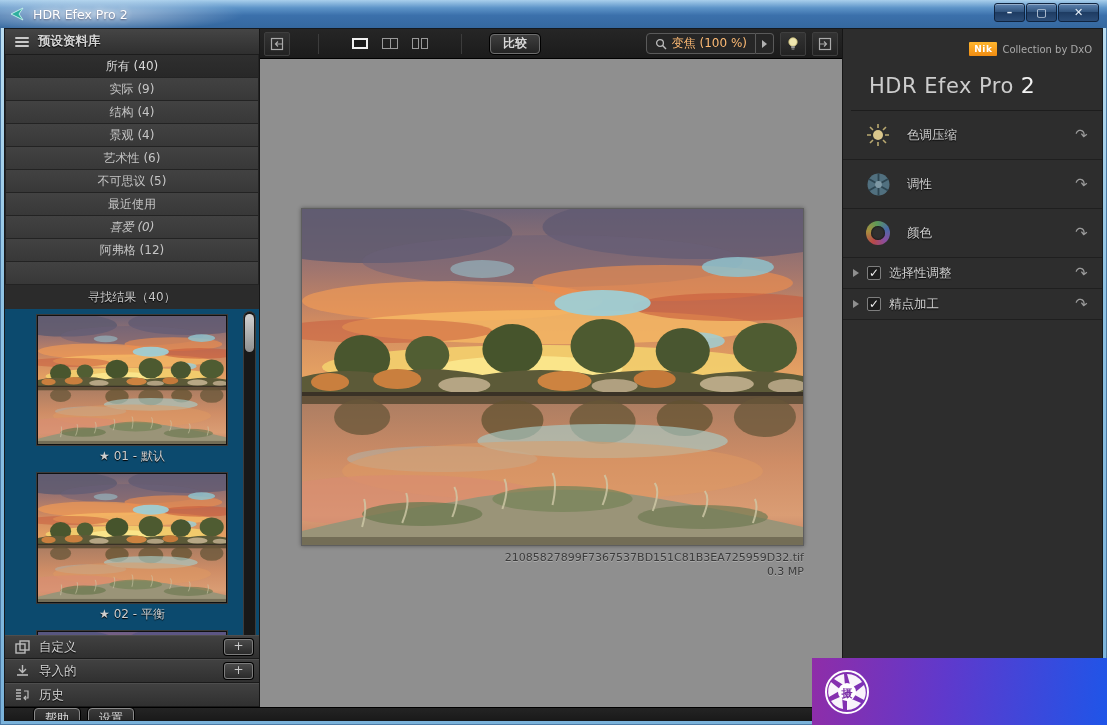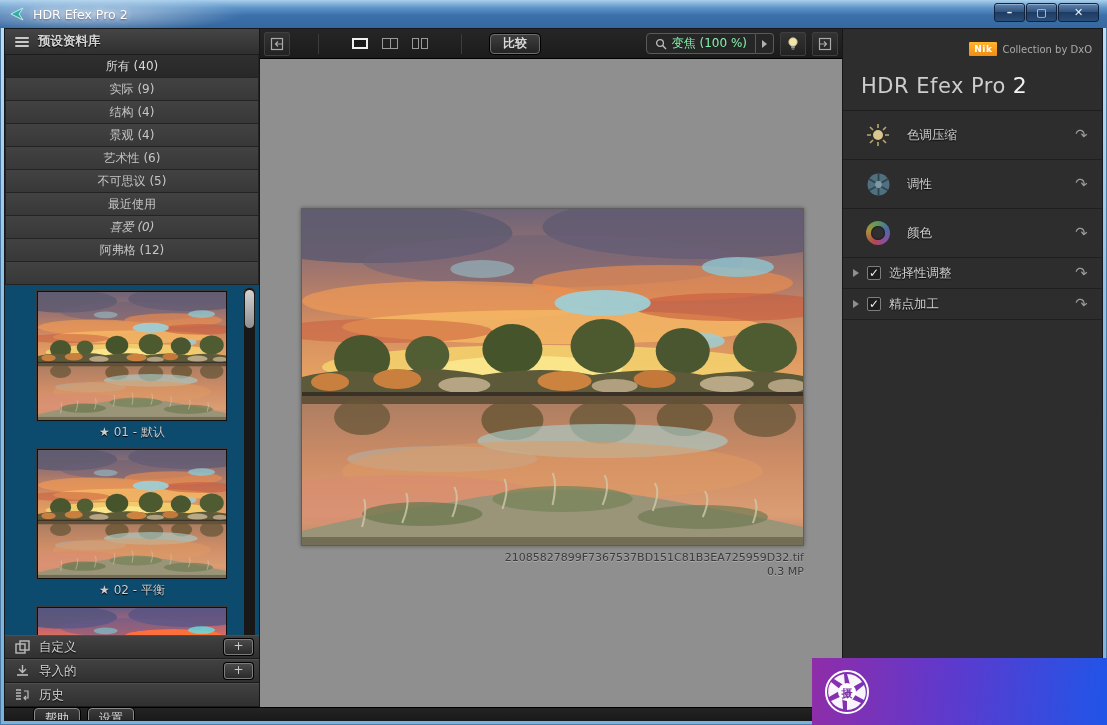--- a/index.html
+++ b/index.html
@@ -98,21 +98,21 @@
   .vb-split { width:16px; height:11px; border:1px solid #9a9a9a; position:relative; }
   .vb-split::after { content:""; position:absolute; left:50%; top:0; width:1px; height:100%; background:#9a9a9a; }
   .vb-double { display:flex; gap:2px; }
   .vb-double i { width:7px; height:11px; border:1px solid #9a9a9a; display:block; }
   .compare-btn { height:20px; padding:0 12px; border:1px solid #6e6e6e; border-radius:4px;
     background:linear-gradient(180deg,#3e3e3e,#242424); color:#d8d8d8; font-size:12px; font-weight:bold;
     display:flex; align-items:center; cursor:pointer; box-shadow:0 0 0 1px #000; }
   .tb-right { margin-left:auto; display:flex; align-items:center; gap:6px; }
   .zoom-ctrl { height:21px; border:1px solid #5a5a5a; border-radius:4px 0 0 4px; background:#262626;
     display:flex; align-items:center; padding:0 8px; gap:5px; cursor:pointer; }
-  .zoom-label { color:#86efac; font-size:12px; }
+  .zoom-label { color:#fdba74; font-size:12px; }
   .zoom-arrow-btn { width:18px; height:21px; border:1px solid #5a5a5a; border-left:none;
     border-radius:0 4px 4px 0; background:#262626; display:flex; align-items:center;
     justify-content:center; cursor:pointer; }
   .tri-right { width:0; height:0; border-left:5px solid #b0b0b0; border-top:4px solid transparent;
     border-bottom:4px solid transparent; }
 
   .canvas { position:relative; flex:1; overflow:hidden; }
   .main-image { position:absolute; left:41px; top:149px; width:503px; height:338px;
     border:1px solid #5e5e5e; box-shadow:0 0 4px rgba(0,0,0,.4); background:#000; }
   .main-image svg { width:100%; height:100%; display:block; }
@@ -121,21 +121,21 @@
 
   
   .right-panel { width:260px; background:#2d2d2d; border-left:1px solid #161616;
     display:flex; flex-direction:column; }
   .rp-badge-row { height:30px; display:flex; align-items:center; justify-content:flex-end;
     padding:10px 10px 0 0; gap:5px; }
   .nik-badge { background:linear-gradient(180deg,#ffb62e,#f08c12); color:#fff; font-size:9px;
     font-weight:bold; padding:2px 5px; border-radius:1px; letter-spacing:.5px; }
   .badge-text { color:#a9a9a9; font-size:10px; }
   .rp-title-row { padding:14px 0 12px 18px; display:flex; align-items:baseline; gap:7px;
-    border-bottom:1px solid #1d1d1d; }
+    border-bottom:1px solid #1d1d1d;margin-left:8px; }
   .rp-title { color:#cdcdcd; font-size:21px; letter-spacing:.5px; }
   .rp-title-ver { color:#f2f2f2; font-size:22px; }
   .rp-section { display:flex; align-items:center; border-bottom:1px solid #1f1f1f;
     padding:0 14px 0 22px; gap:16px; background:#2d2d2d; cursor:pointer; }
   .rp-section.big { height:49px; }
   .rp-section.small { height:31px; padding-left:10px; gap:8px; }
   .rp-label { color:#d2d2d2; font-size:12.5px; flex:1; text-shadow:0 1px 1px #000; }
   .reset-glyph { color:#9a9a9a; font-size:15px; transform:scaleX(-1) rotate(-8deg); cursor:pointer; }
   .sec-icon { width:26px; height:26px; flex:none; display:flex; align-items:center; justify-content:center; }
   .expander { width:0; height:0; border-left:6px solid #8f8f8f; border-top:4px solid transparent;
@@ -265,20 +265,21 @@
           <div class="cat-cell">结构 (4)</div>
           <div class="cat-cell">景观 (4)</div>
           <div class="cat-cell">艺术性 (6)</div>
           <div class="cat-cell">不可思议 (5)</div>
           <div class="cat-cell">最近使用</div>
           <div class="cat-cell italic">喜爱 (0)</div>
           <div class="cat-cell">阿弗格 (12)</div>
           <div class="cat-cell empty"></div>
         </div>
 
+        <div class="results-header">寻找结果（40）</div>
 
         <div class="preset-list">
           <div class="preset-card">
             <div class="thumb">
               <svg viewBox="0 0 500 336" preserveAspectRatio="none">
                   <use href="#scene-art"></use>
                 </svg>
             </div>
             <div class="preset-caption">★ 01 - 默认</div>
           </div>

